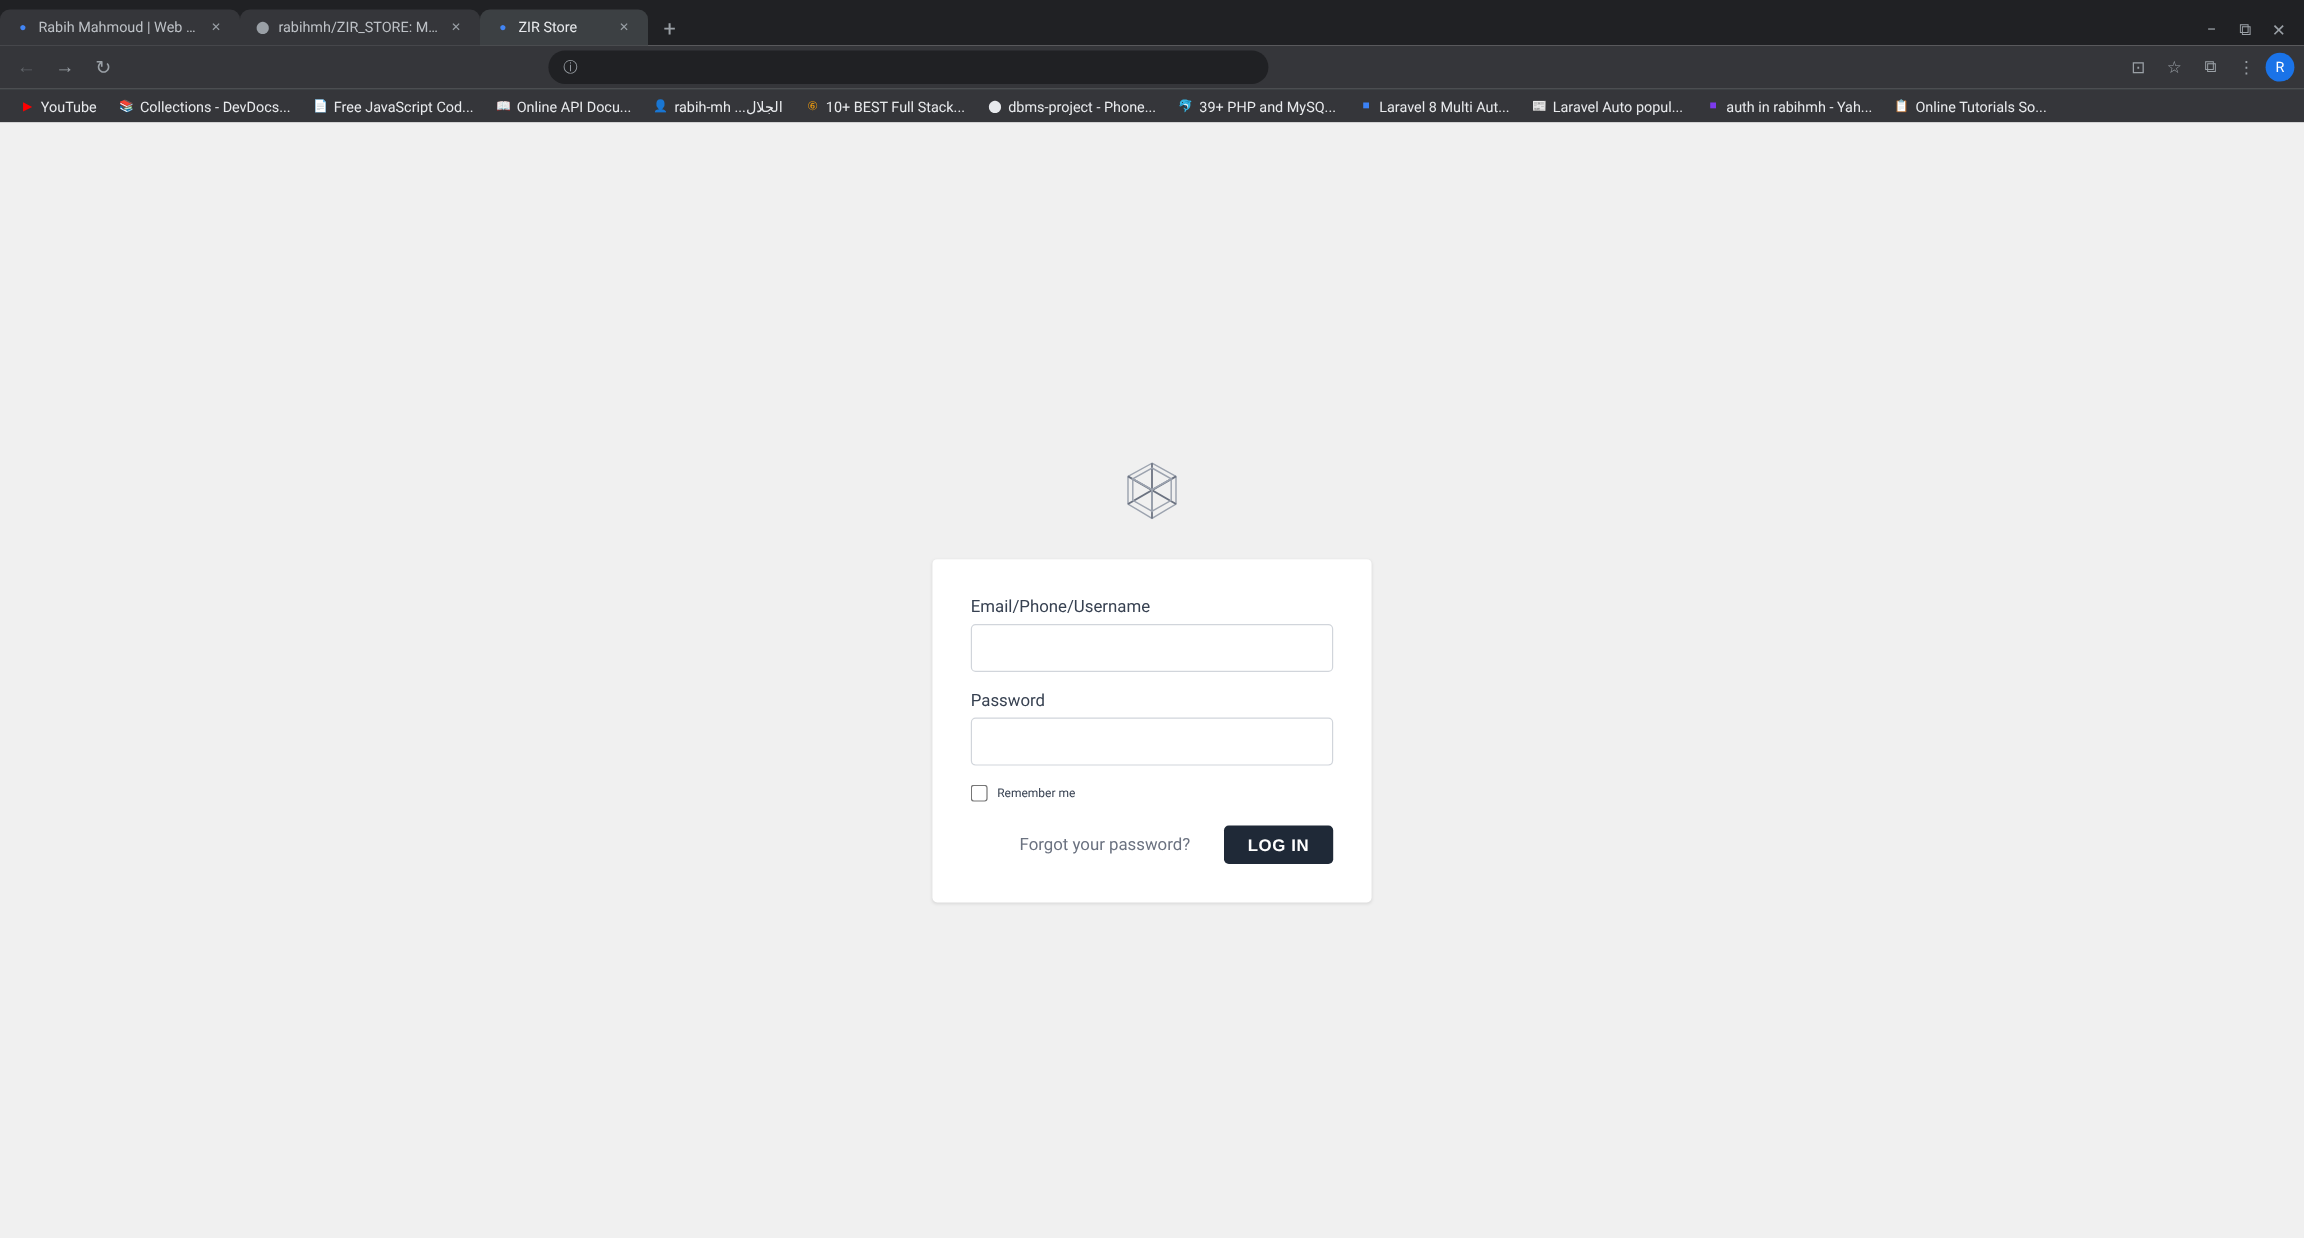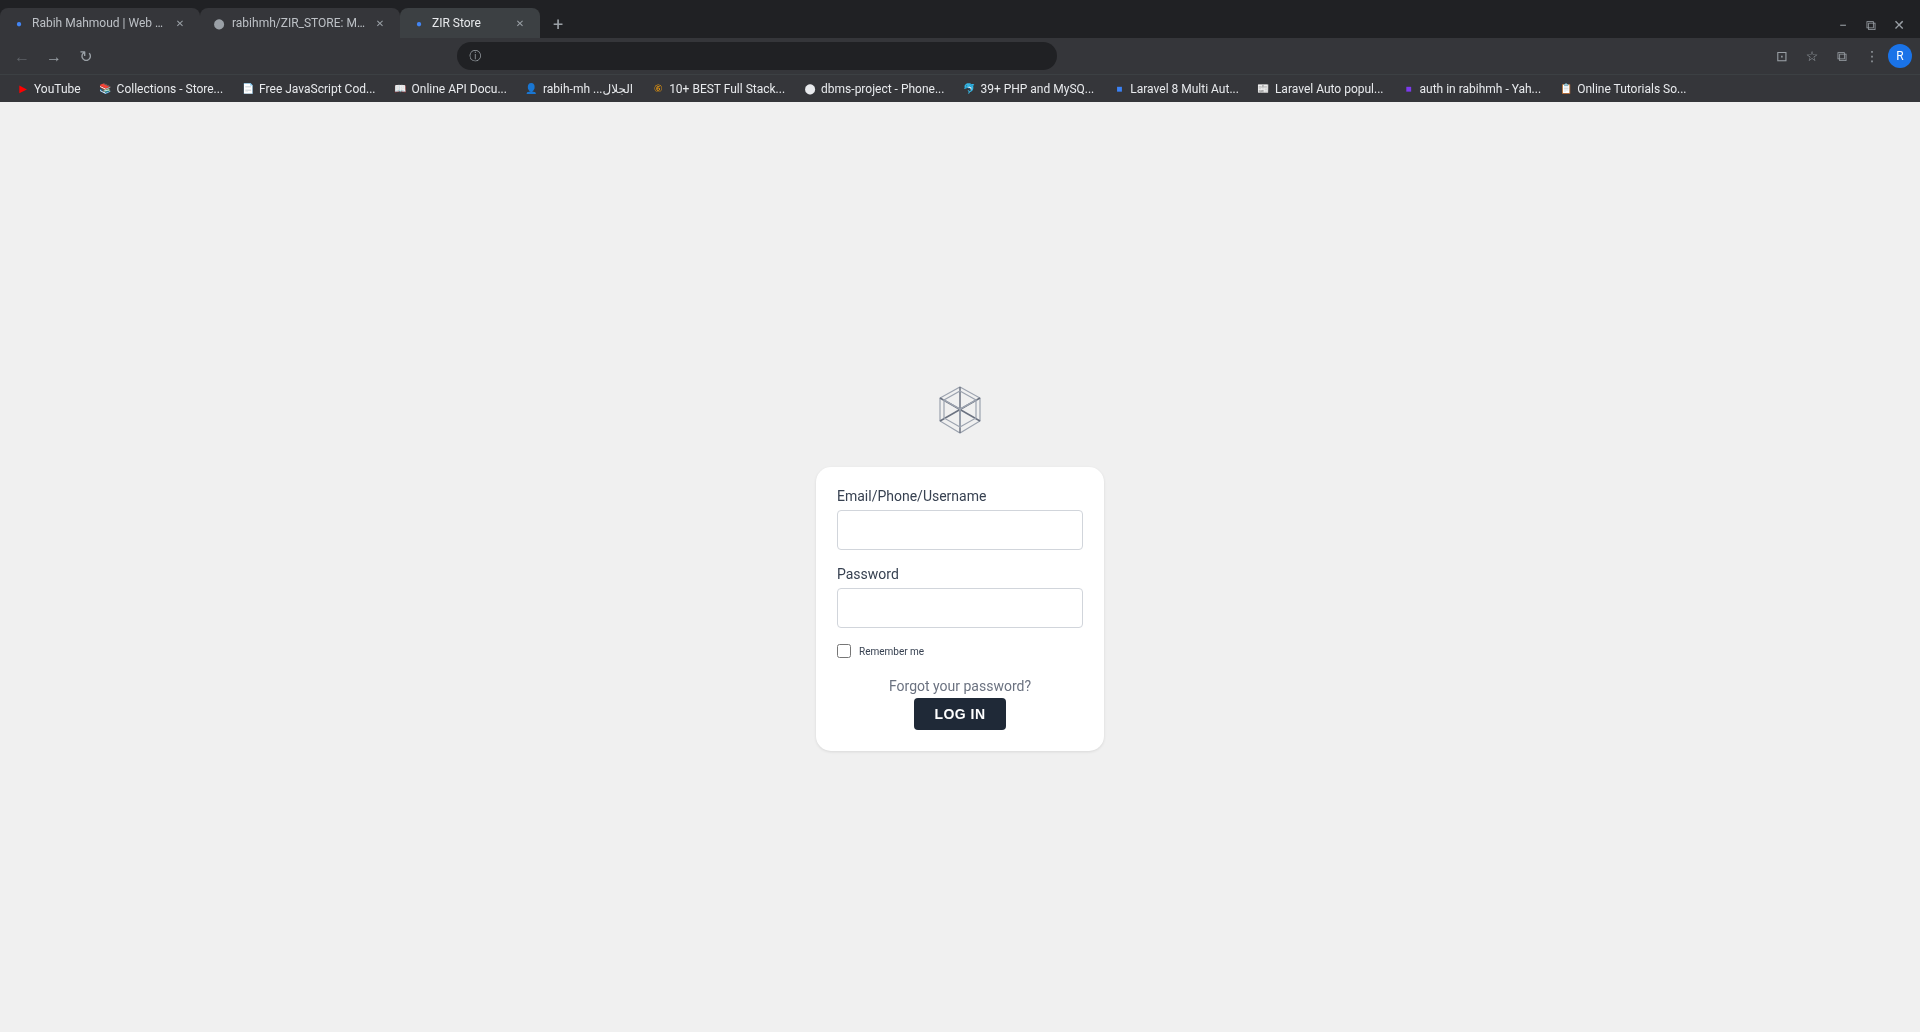--- a/index.html
+++ b/index.html
@@ -198,23 +198,23 @@
     }
 
     
     .laravel-logo {
       margin-bottom: 20px;
     }
 
     
     .login-card {
       background: white;
-      border-radius: 15px;
-      padding: 21px;
-      width: 288px;
+      border-radius: 4px;
+      padding: 32px;
+      width: 366px;
       box-shadow: 0 1px 3px rgba(0,0,0,0.1);
     }
     .form-group {
       margin-bottom: 16px;
     }
     .form-label {
       display: block;
       font-size: 14px;
       color: #374151;
       margin-bottom: 6px;
@@ -241,22 +241,21 @@
       cursor: pointer;
     }
     .remember-label {
       font-size: 10px;
       color: #374151;
     }
     .form-footer {
       display: flex;
       align-items: center;
       justify-content: flex-end;
-      gap: 4px;
-      flex-direction: column;
+      gap: 28px;
     }
     .forgot-link {
       font-size: 14px;
       color: #6b7280;
       text-decoration: none;
       cursor: pointer;
     }
     .login-btn {
       background: #1f2937;
       color: white;
@@ -330,21 +329,21 @@
     </div>
   </div>
 
   <div class="bookmarks-bar">
     <div class="bookmark-item">
       <span class="bookmark-favicon" style="color:#ff0000;">▶</span>
       <span>YouTube</span>
     </div>
     <div class="bookmark-item">
       <span class="bookmark-favicon">📚</span>
-      <span>Collections - Store...</span>
+      <span>Collections - DevDocs...</span>
     </div>
     <div class="bookmark-item">
       <span class="bookmark-favicon">📄</span>
       <span>Free JavaScript Cod...</span>
     </div>
     <div class="bookmark-item">
       <span class="bookmark-favicon">📖</span>
       <span>Online API Docu...</span>
     </div>
     <div class="bookmark-item">

